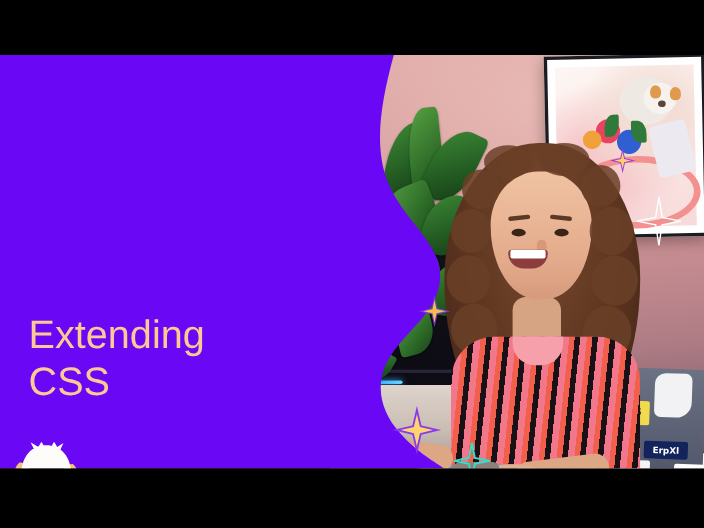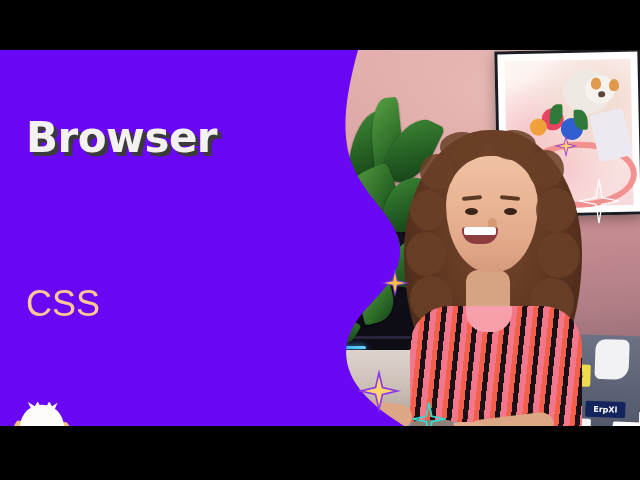--- a/index.html
+++ b/index.html
@@ -199,24 +199,24 @@
       <path d="M0,0 L358,0
                C346,44 340,82 352,114
                C366,150 398,168 400,198
                C402,230 372,248 356,272
                C340,296 344,322 364,344
                C380,362 396,370 404,376
                L0,376 Z" fill="#6a07f5"></path>
     </svg>
 
     <div class="titlewrap">
-      <div class="ttl ttl2">Browser</div>
     </div>
 
     <div class="sub">
+      <div>Extending</div>
       <div>CSS</div>
     </div>
 
     <svg class="spark" style="left:380px;top:218px;" width="30" height="30" viewBox="0 0 100 100">
       <path d="M50 2 L59 41 L98 50 L59 59 L50 98 L41 59 L2 50 L41 41 Z" fill="#8a3ce8" opacity=".85"></path>
       <path d="M50 16 L56 44 L84 50 L56 56 L50 84 L44 56 L16 50 L44 44 Z" fill="#f5c04a"></path>
     </svg>
 
     <svg class="spark" style="left:356px;top:318px;" width="46" height="46" viewBox="0 0 100 100">
       <path d="M50 2 L59 41 L98 50 L59 59 L50 98 L41 59 L2 50 L41 41 Z" fill="#8a3ce8"></path>

